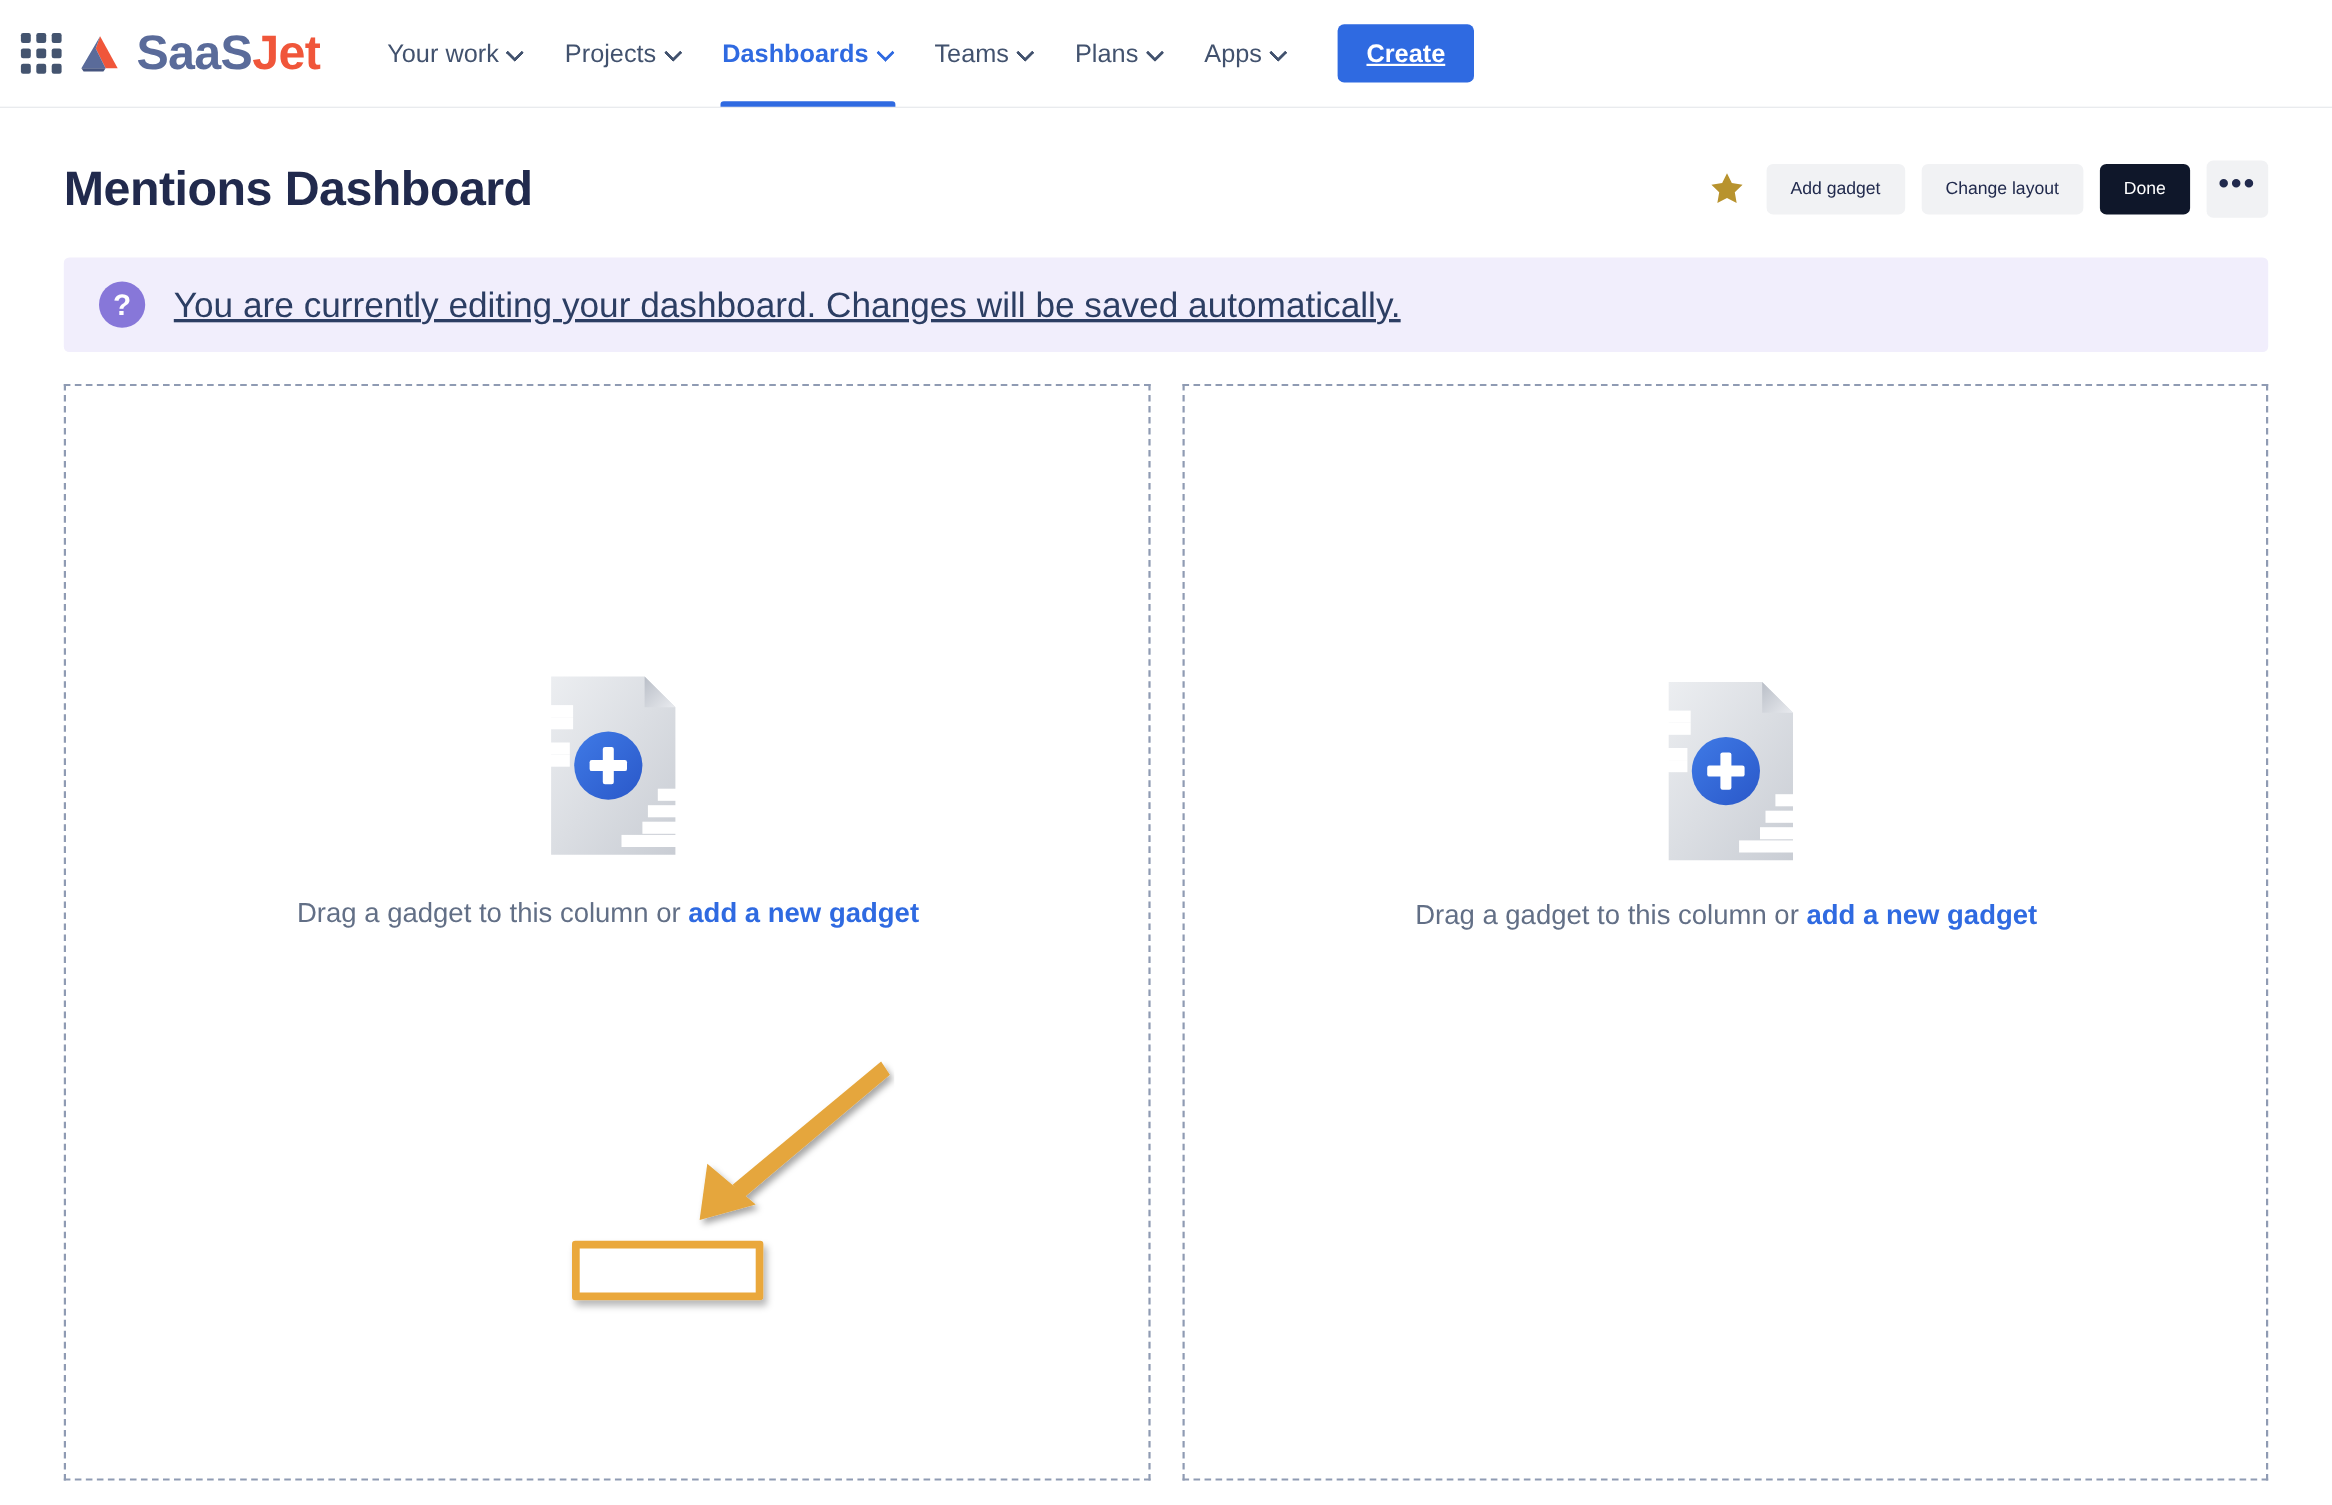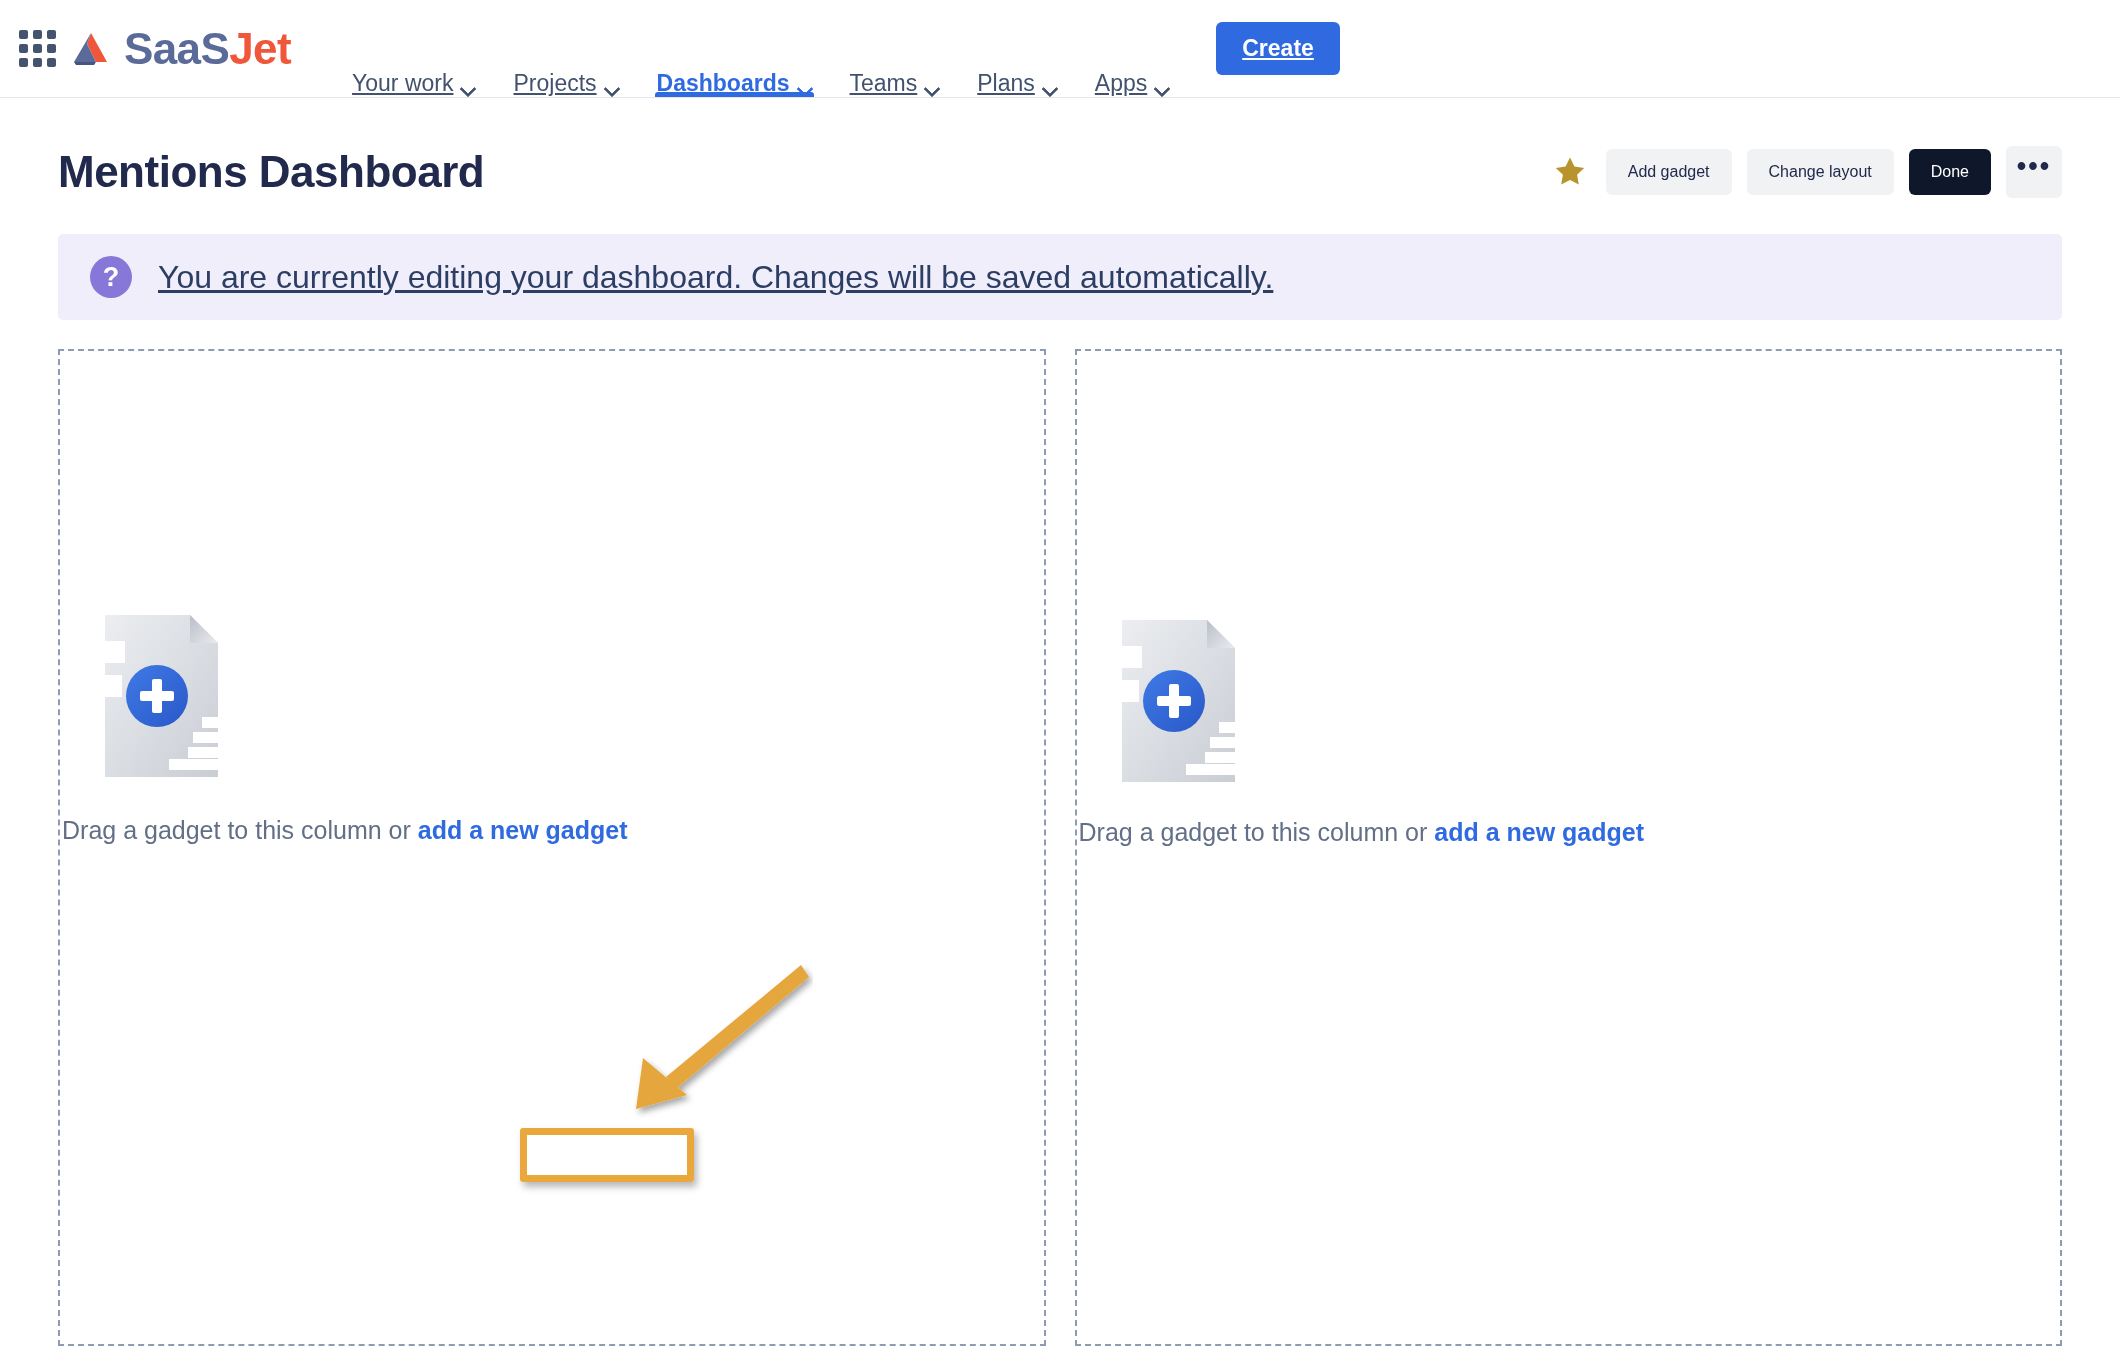--- a/index.html
+++ b/index.html
@@ -43,29 +43,28 @@
     letter-spacing: -0.6px;
     line-height: 1;
     white-space: nowrap;
   }
   .brand-text .s1 { color: #5a6b9a; }
   .brand-text .s2 { color: #f0563a; }
 
   .nav-items { display: flex; align-items: center; height: 100%; gap: 0px; }
   .nav-item {
     position: relative;
-    display: flex; align-items: flex-end; gap: 8px;
+    display: flex; align-items: center; gap: 8px;
     height: 100%;
     padding: 0 19px;
     font-size: 23px;
     color: #42526e;
     font-weight: 400;
     cursor: pointer;
     white-space: nowrap;
-    text-decoration: underline;
   }
   .nav-item.active { color: #2f6ae1; font-weight: 700; }
   .nav-item.active::after {
     content: "";
     position: absolute;
     left: 17px; right: 17px; bottom: 0;
     height: 5px;
     background: #2f6ae1;
     border-radius: 3px 3px 0 0;
   }
@@ -178,21 +177,21 @@
     flex: 1 1 0;
     border: 2px dashed #8f9bb3;
     position: relative;
   }
   .col-empty {
     position: absolute;
     left: 2px; right: 0;
     top: 255px;
     display: flex;
     flex-direction: column;
-    align-items: flex-start;
+    align-items: center;
   }
   .gadget-illo { width: 190px; height: 190px; display: block; }
   .col-caption {
     margin-top: 22px;
     font-size: 25px;
     color: #626f86;
     white-space: nowrap;
   }
   .col-caption .link {
     color: #2f6ae1;

